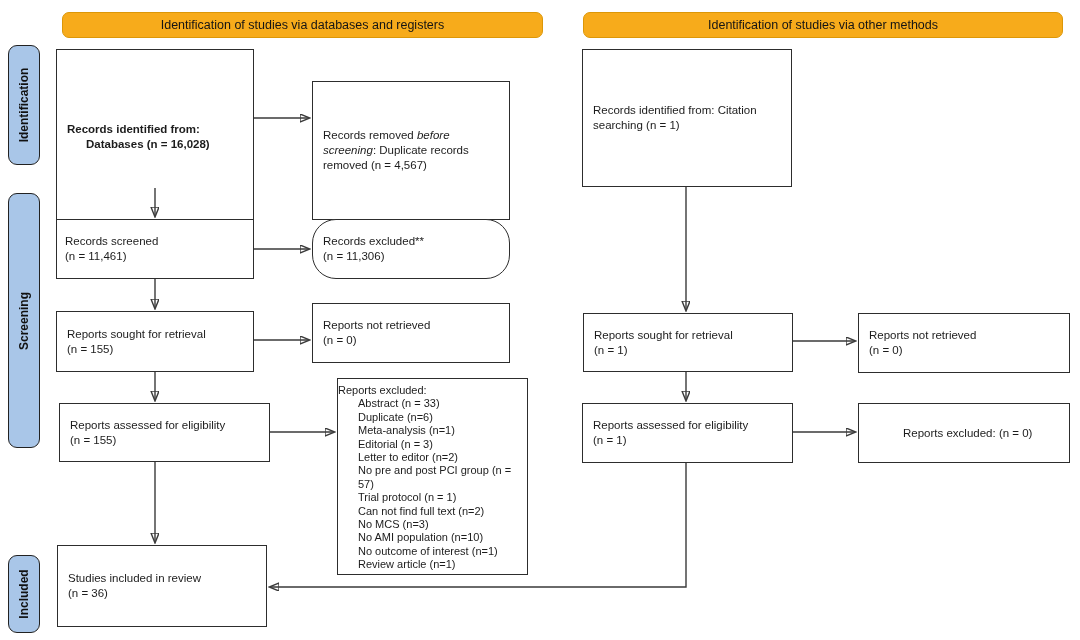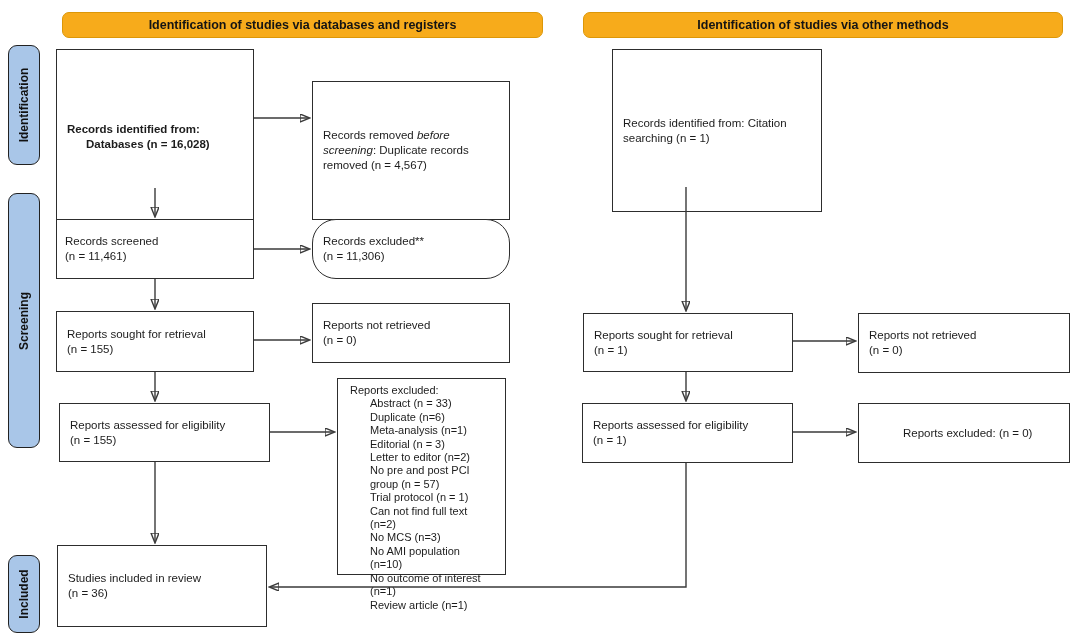--- a/index.html
+++ b/index.html
@@ -18,21 +18,21 @@
   .banner {
     position: absolute;
     height: 26px;
     background: var(--banner-fill, #F7AB1B);
     border: 1.5px solid var(--banner-border, #DC9708);
     border-radius: 7px;
     display: flex;
     align-items: center;
     justify-content: center;
     font-size: 12.5px;
-    font-weight: bold;
+    font-weight: normal;
     color: #141414;
     box-sizing: border-box;
   }
   .banner-left  { left: 62px;  top: 12px; width: 481px; }
   .banner-right { left: 583px; top: 12px; width: 480px; }
 
   .stage-label {
     position: absolute;
     left: 8px;
     width: 32px;
@@ -71,30 +71,30 @@
   .box .indent { padding-left: 19px; }
 
   .box-a1 { left: 56px;  top: 49px;  width: 198px; height: 176px; font-weight: bold; }
   .box-a2 { left: 312px; top: 49px;  width: 198px; height: 139px; margin-top: 32px; }
   .box-b1 { left: 56px;  top: 219px; width: 198px; height: 60px; padding-left: 8px; }
   .box-b2 { left: 312px; top: 219px; width: 198px; height: 60px; border-radius: 24px; }
   .box-c1 { left: 56px;  top: 311px; width: 198px; height: 61px; }
   .box-c2 { left: 312px; top: 303px; width: 198px; height: 60px; }
   .box-d1 { left: 59px;  top: 403px; width: 211px; height: 59px; }
   .box-e1 { left: 57px;  top: 545px; width: 210px; height: 82px; }
-  .box-f1 { left: 612px; top: 49px;  width: 210px; height: 163px; }
+  .box-f1 { left: 582px; top: 49px;  width: 210px; height: 138px; }
   .box-g1 { left: 583px; top: 313px; width: 210px; height: 59px; }
   .box-g2 { left: 858px; top: 313px; width: 212px; height: 60px; }
   .box-h1 { left: 582px; top: 403px; width: 211px; height: 60px; }
   .box-h2 { left: 858px; top: 403px; width: 212px; height: 60px; padding-left: 44px; }
 
   .box-detail {
-    left: 337px; top: 378px; width: 169px; height: 197px;
+    left: 337px; top: 378px; width: 191px; height: 197px;
     justify-content: flex-start;
-    padding: 5px 12px;
+    padding: 5px 0;
     font-size: 11px;
     line-height: 1.22;
   }
   .box-detail .item { padding-left: 20px; }
 
   .arrows {
     position: absolute;
     left: 0; top: 0;
     pointer-events: none;
   }

